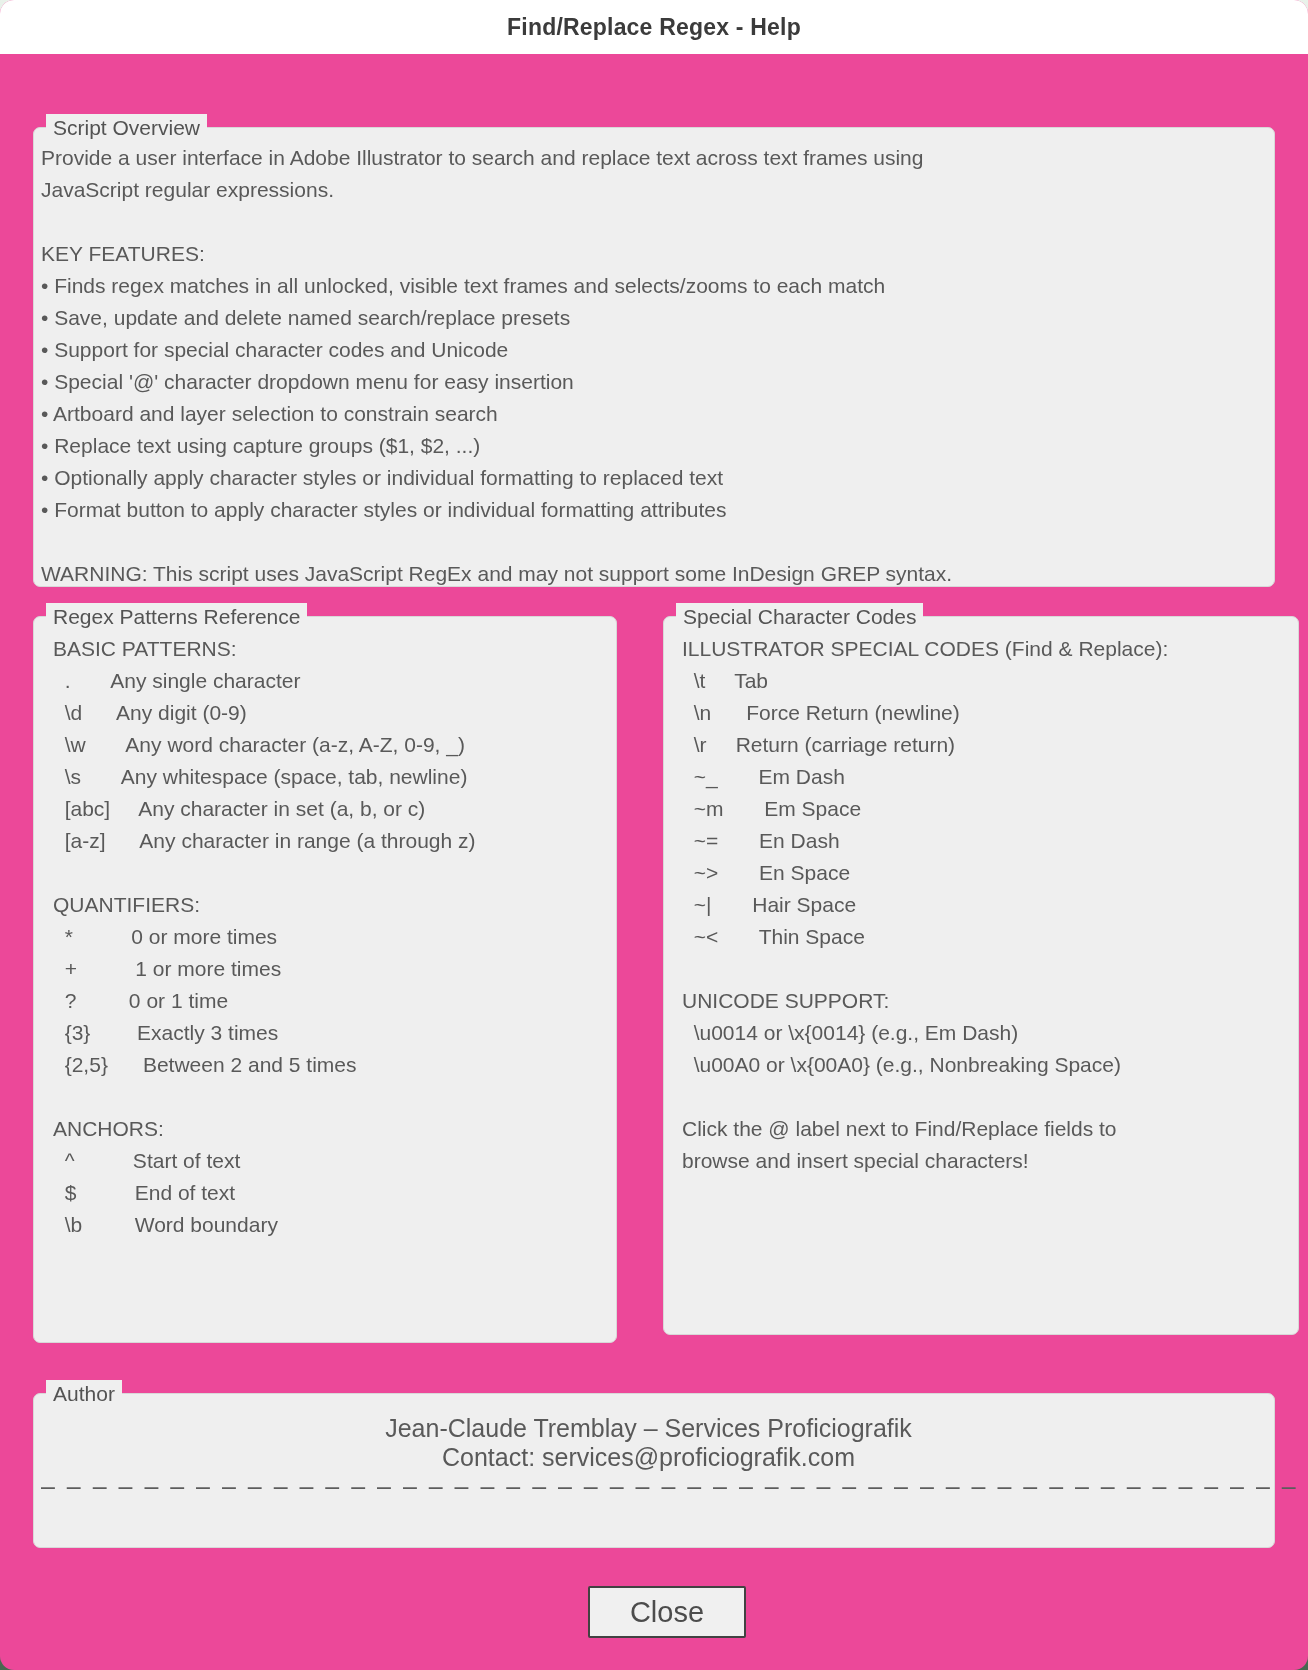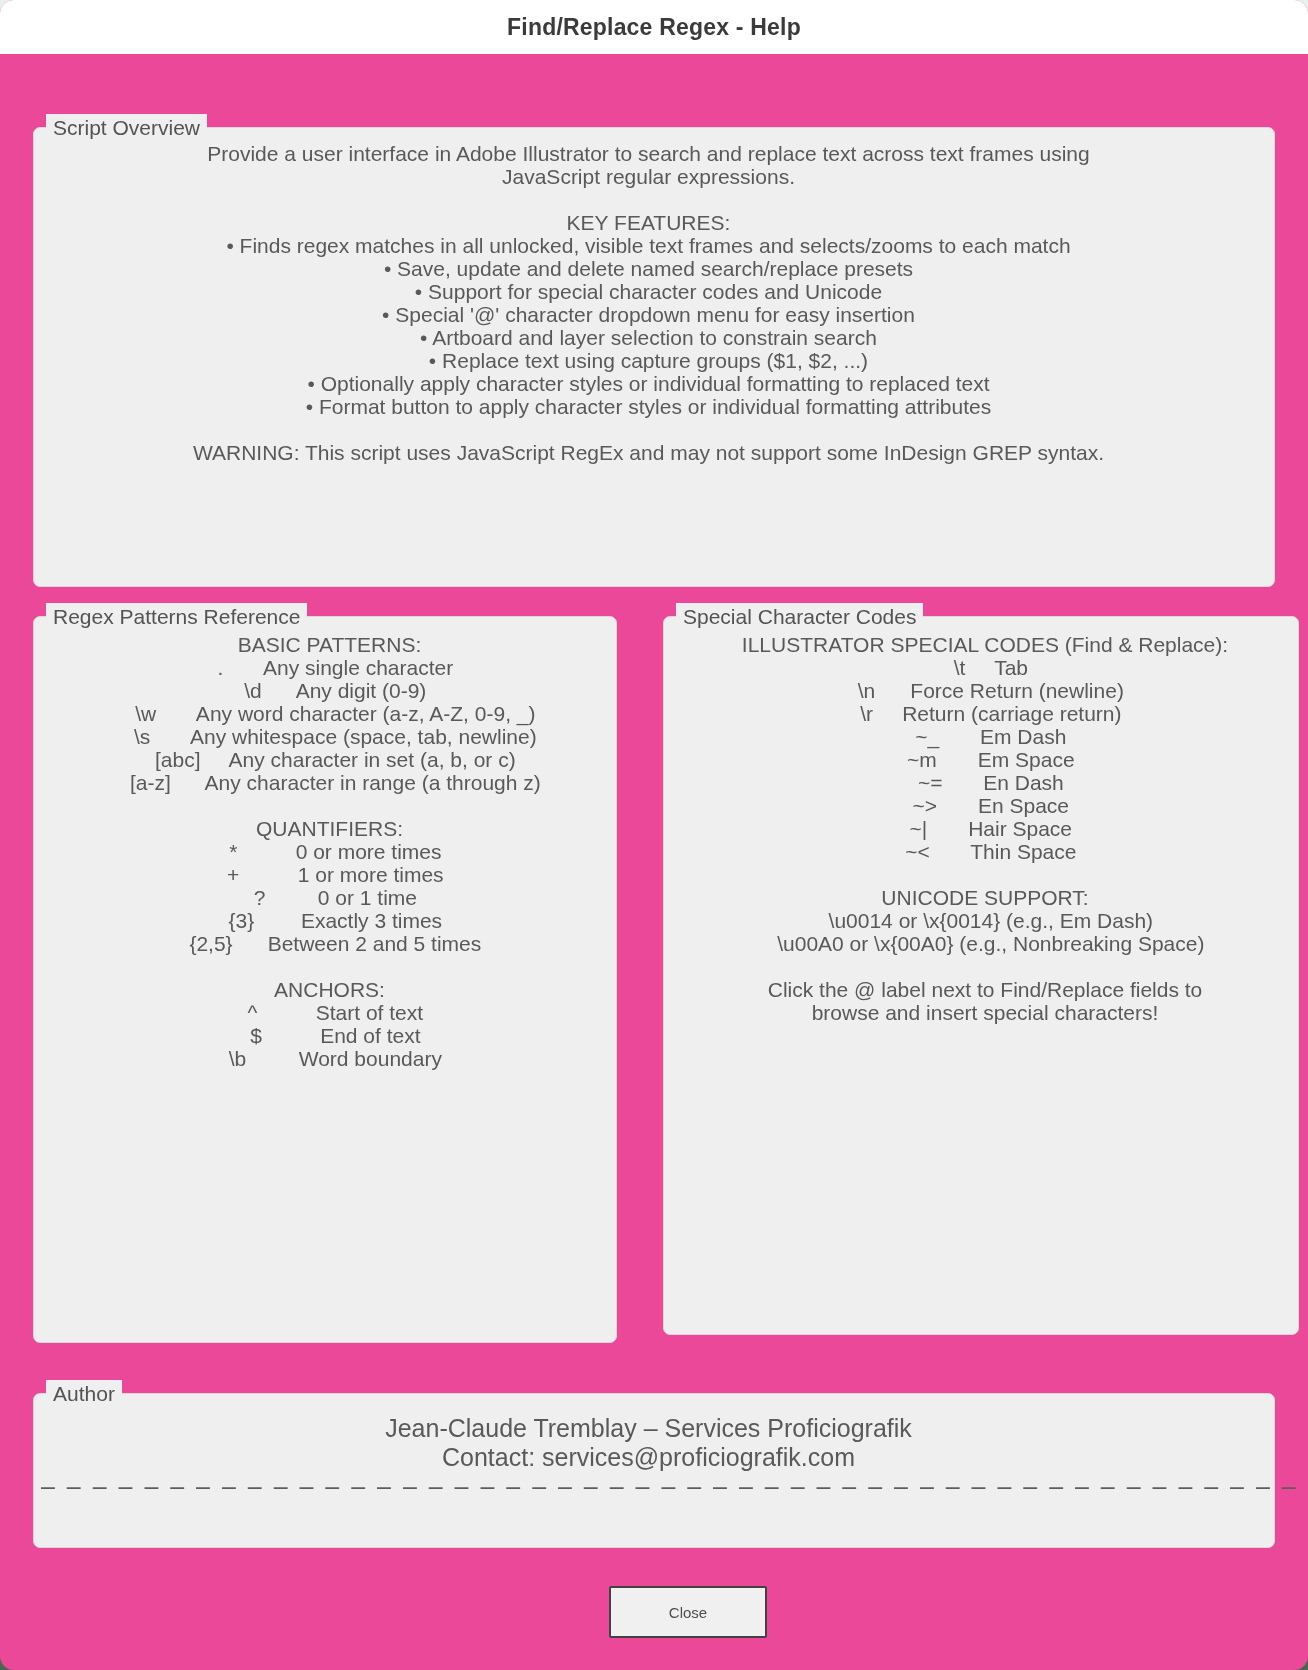--- a/index.html
+++ b/index.html
@@ -47,23 +47,22 @@
     background: #efefef;
     padding: 0 7px;
     font-size: 21px;
     line-height: 27px;
     color: #535353;
     white-space: nowrap;
   }
   .pre {
     white-space: pre-wrap;
     font-size: 21px;
-    line-height: 23px;
+    line-height: 32px;
     color: #595959;
-    text-align: center;
   }
   #script-overview { left: 33px; top: 103px; width: 1242px; height: 460px; margin-top: 24px; }
   #script-overview .pre { padding: 14px 18px 0 7px; }
 
   #regex-ref { left: 33px; top: 616px; width: 584px; height: 727px; }
   #regex-ref .pre { padding: 16px 10px 0 19px; }
 
   #special-codes { left: 639px; top: 616px; width: 636px; height: 719px; margin-left: 24px; }
   #special-codes .pre { padding: 16px 10px 0 18px; }
 
@@ -75,29 +74,29 @@
     color: #595959;
     white-space: pre;
   }
   .dash-rule {
     word-spacing: 4px;
     letter-spacing: 0.5px;
     color: #5c5c5c;
   }
   .close-btn {
     position: absolute;
-    left: 609px;
+    left: 588px;
     top: 1586px;
     width: 158px;
     height: 52px;
     background: #f0f0f0;
     border: 2px solid #424242;
     border-radius: 2px;
     font-family: "Liberation Sans", sans-serif;
-    font-size: 15px;
+    font-size: 29px;
     color: #4c4c4c;
     cursor: pointer;
   }
 </style>
 </head>
 <body>
 
 <div class="dialog">
 
   <div class="titlebar">

